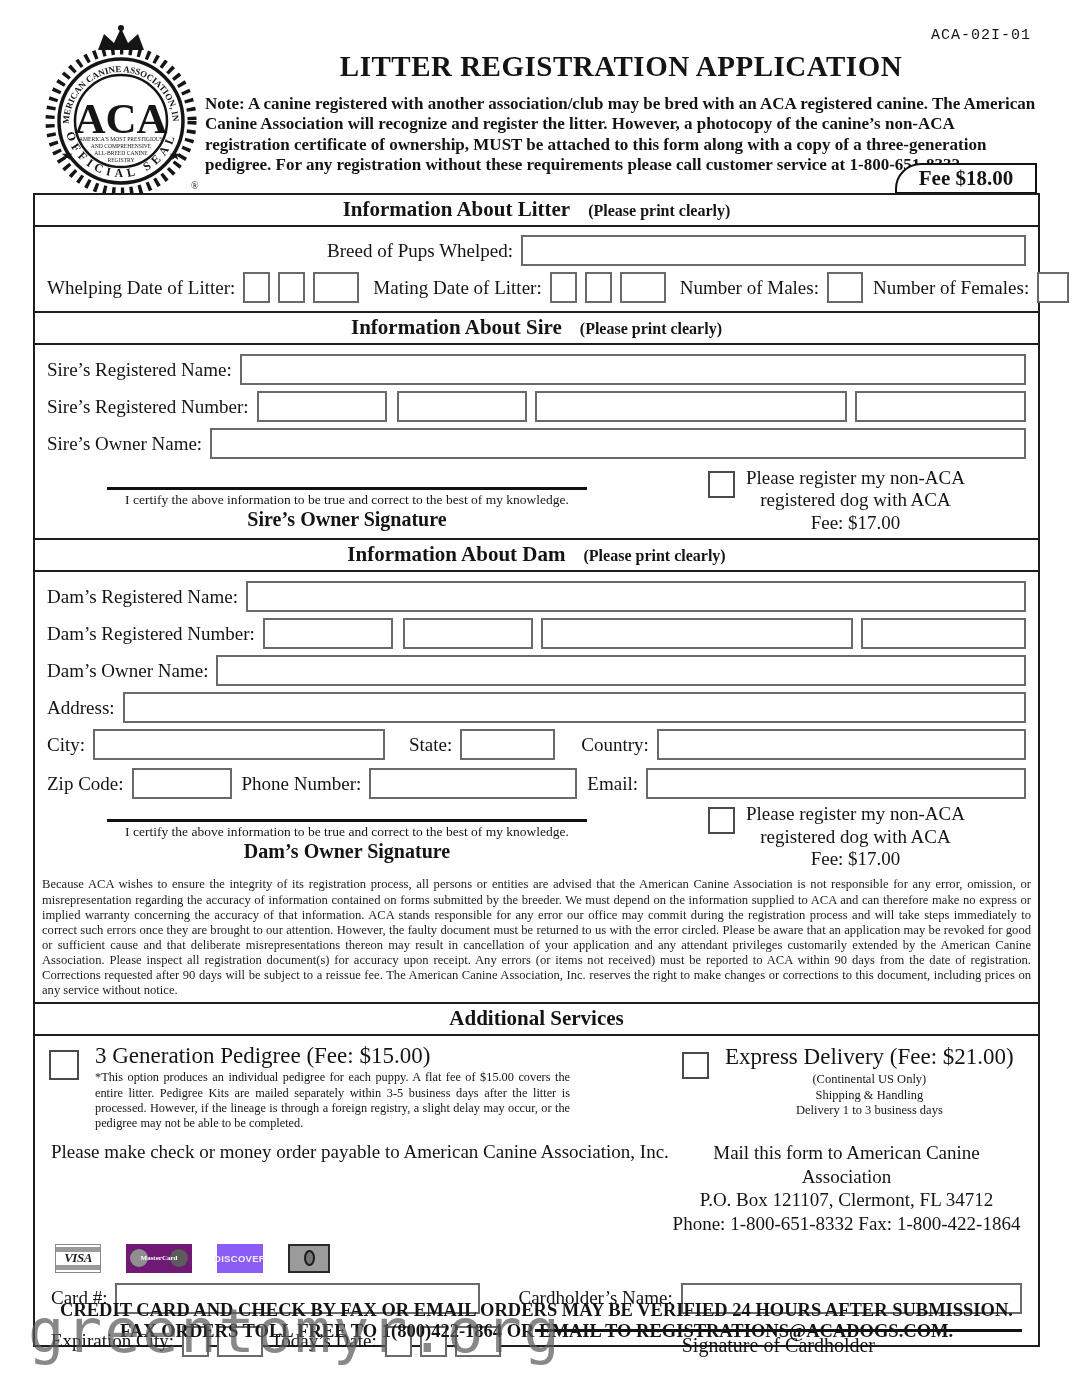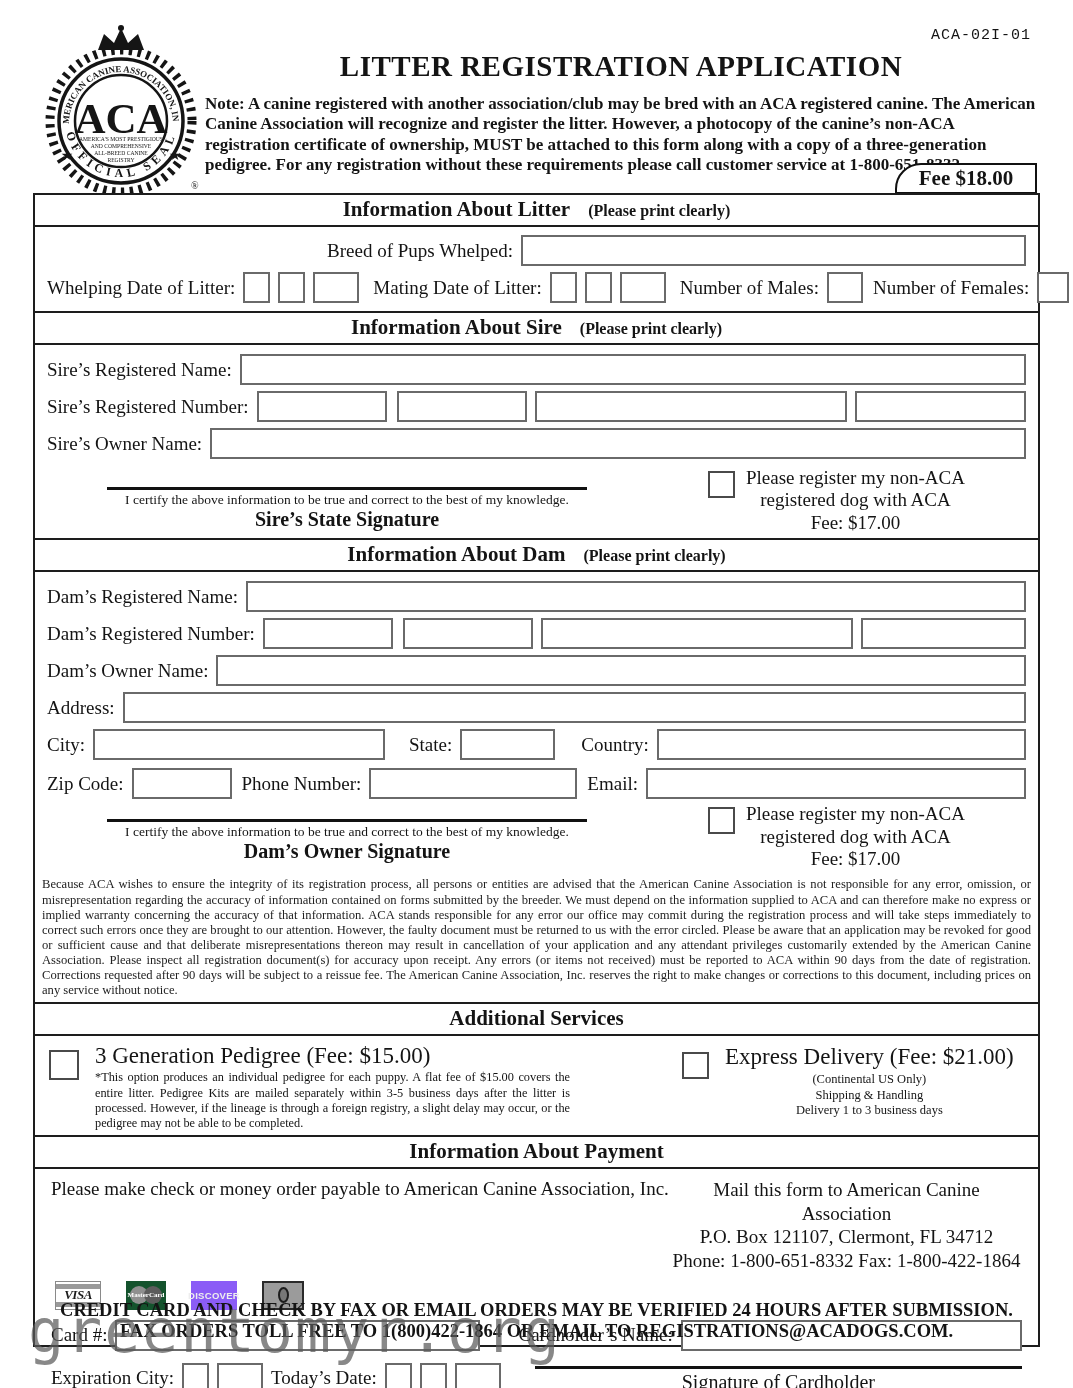--- a/index.html
+++ b/index.html
@@ -47,21 +47,21 @@
   .svc-center { text-align:center; font-size:12.5px; line-height:1.25; }
   .pay-row1 { display:flex; margin:9px 16px 0; }
   .pay-left { width:620px; font-size:19px; }
   .pay-right { flex:1; text-align:center; font-size:19px; line-height:1.25; }
   .cards { display:flex; margin:8px 0 0 20px; align-items:flex-end; }
   .card-icon { height:29px; margin-right:25px; flex:none; position:relative; }
   .visa { width:46px; background:#fff; border:1px solid #8a8a8a; display:flex; align-items:center; justify-content:center; }
   .visa::before, .visa::after { content:""; position:absolute; left:0; right:0; height:5px; background:#9a9a9a; }
   .visa::before { top:2px; } .visa::after { bottom:2px; }
   .visa span { font-style:italic; font-weight:bold; font-size:13px; letter-spacing:-0.5px; color:#1c1c1c; z-index:1; }
-  .mc { width:40px; background:#14532d; display:flex; align-items:center; justify-content:center; }
+  .mc { width:66px; background:#701a75; display:flex; align-items:center; justify-content:center; }
   .mc .c1,.mc .c2 { position:absolute; width:18px; height:18px; border-radius:50%; background:#8f8f8f; top:5px; }
   .mc .c1 { left:4px; } .mc .c2 { right:4px; background:#5c5c5c; }
   .mc span { position:relative; color:#fff; font-size:7px; font-weight:bold; z-index:1; }
   .disc { width:46px; background:#8b5cf6; display:flex; align-items:center; justify-content:center; }
   .disc span { color:#eee; font-size:9.5px; font-weight:bold; letter-spacing:.3px; font-family:"Liberation Sans", sans-serif; }
   .amex { width:42px; background:#9b9b9b; border:2px solid #2a2a2a; display:flex; align-items:center; justify-content:center; }
   .amex i { display:block; width:11px; height:16px; border:2px solid #1d1d1d; border-radius:50%; background:#777; }
   .pay-cardrow { display:flex; align-items:center; margin:10px 16px 0; }
   .exp-row { display:flex; align-items:flex-end; margin:12px 16px 0; }
   .exp-left { display:flex; align-items:center; }
@@ -155,21 +155,21 @@
       <div class="bx gap8 fill"></div>
     </div>
     <div class="frow">
       <span class="lbl">Sire’s Owner Name:</span>
       <div class="bx fill"></div>
     </div>
     <div class="sig-area">
       <div class="sig-left">
         <div class="sig-line"></div>
         <div class="sig-certify">I certify the above information to be true and correct to the best of my knowledge.</div>
-        <div class="sig-title">Sire’s State Signature</div>
+        <div class="sig-title">Sire’s Owner Signature</div>
       </div>
       <div class="sig-right">
         <div class="chk"></div>
         <div class="reg-text">
           <div>Please register my non-ACA</div>
           <div>registered dog with ACA</div>
           <div>Fee: $17.00</div>
         </div>
       </div>
     </div>
@@ -246,23 +246,20 @@
         <div class="svc-chk"></div>
         <div class="svc-center">
           <div class="svc-title">Express Delivery (Fee: $21.00)</div>
           <div>(Continental US Only)</div>
           <div>Shipping &amp; Handling</div>
           <div>Delivery 1 to 3 business days</div>
         </div>
       </div>
     </div>
 
-    <div class="section-header">
-      <span class="sh-main">Information About Payment</span>
-    </div>
     <div class="pay-row1">
       <div class="pay-left">Please make check or money order payable to American Canine Association, Inc.</div>
       <div class="pay-right">
         <div>Mail this form to American Canine Association</div>
         <div>P.O. Box 121107, Clermont, FL 34712</div>
         <div>Phone: 1-800-651-8332  Fax: 1-800-422-1864</div>
       </div>
     </div>
     <div class="cards">
       <div class="card-icon visa">

